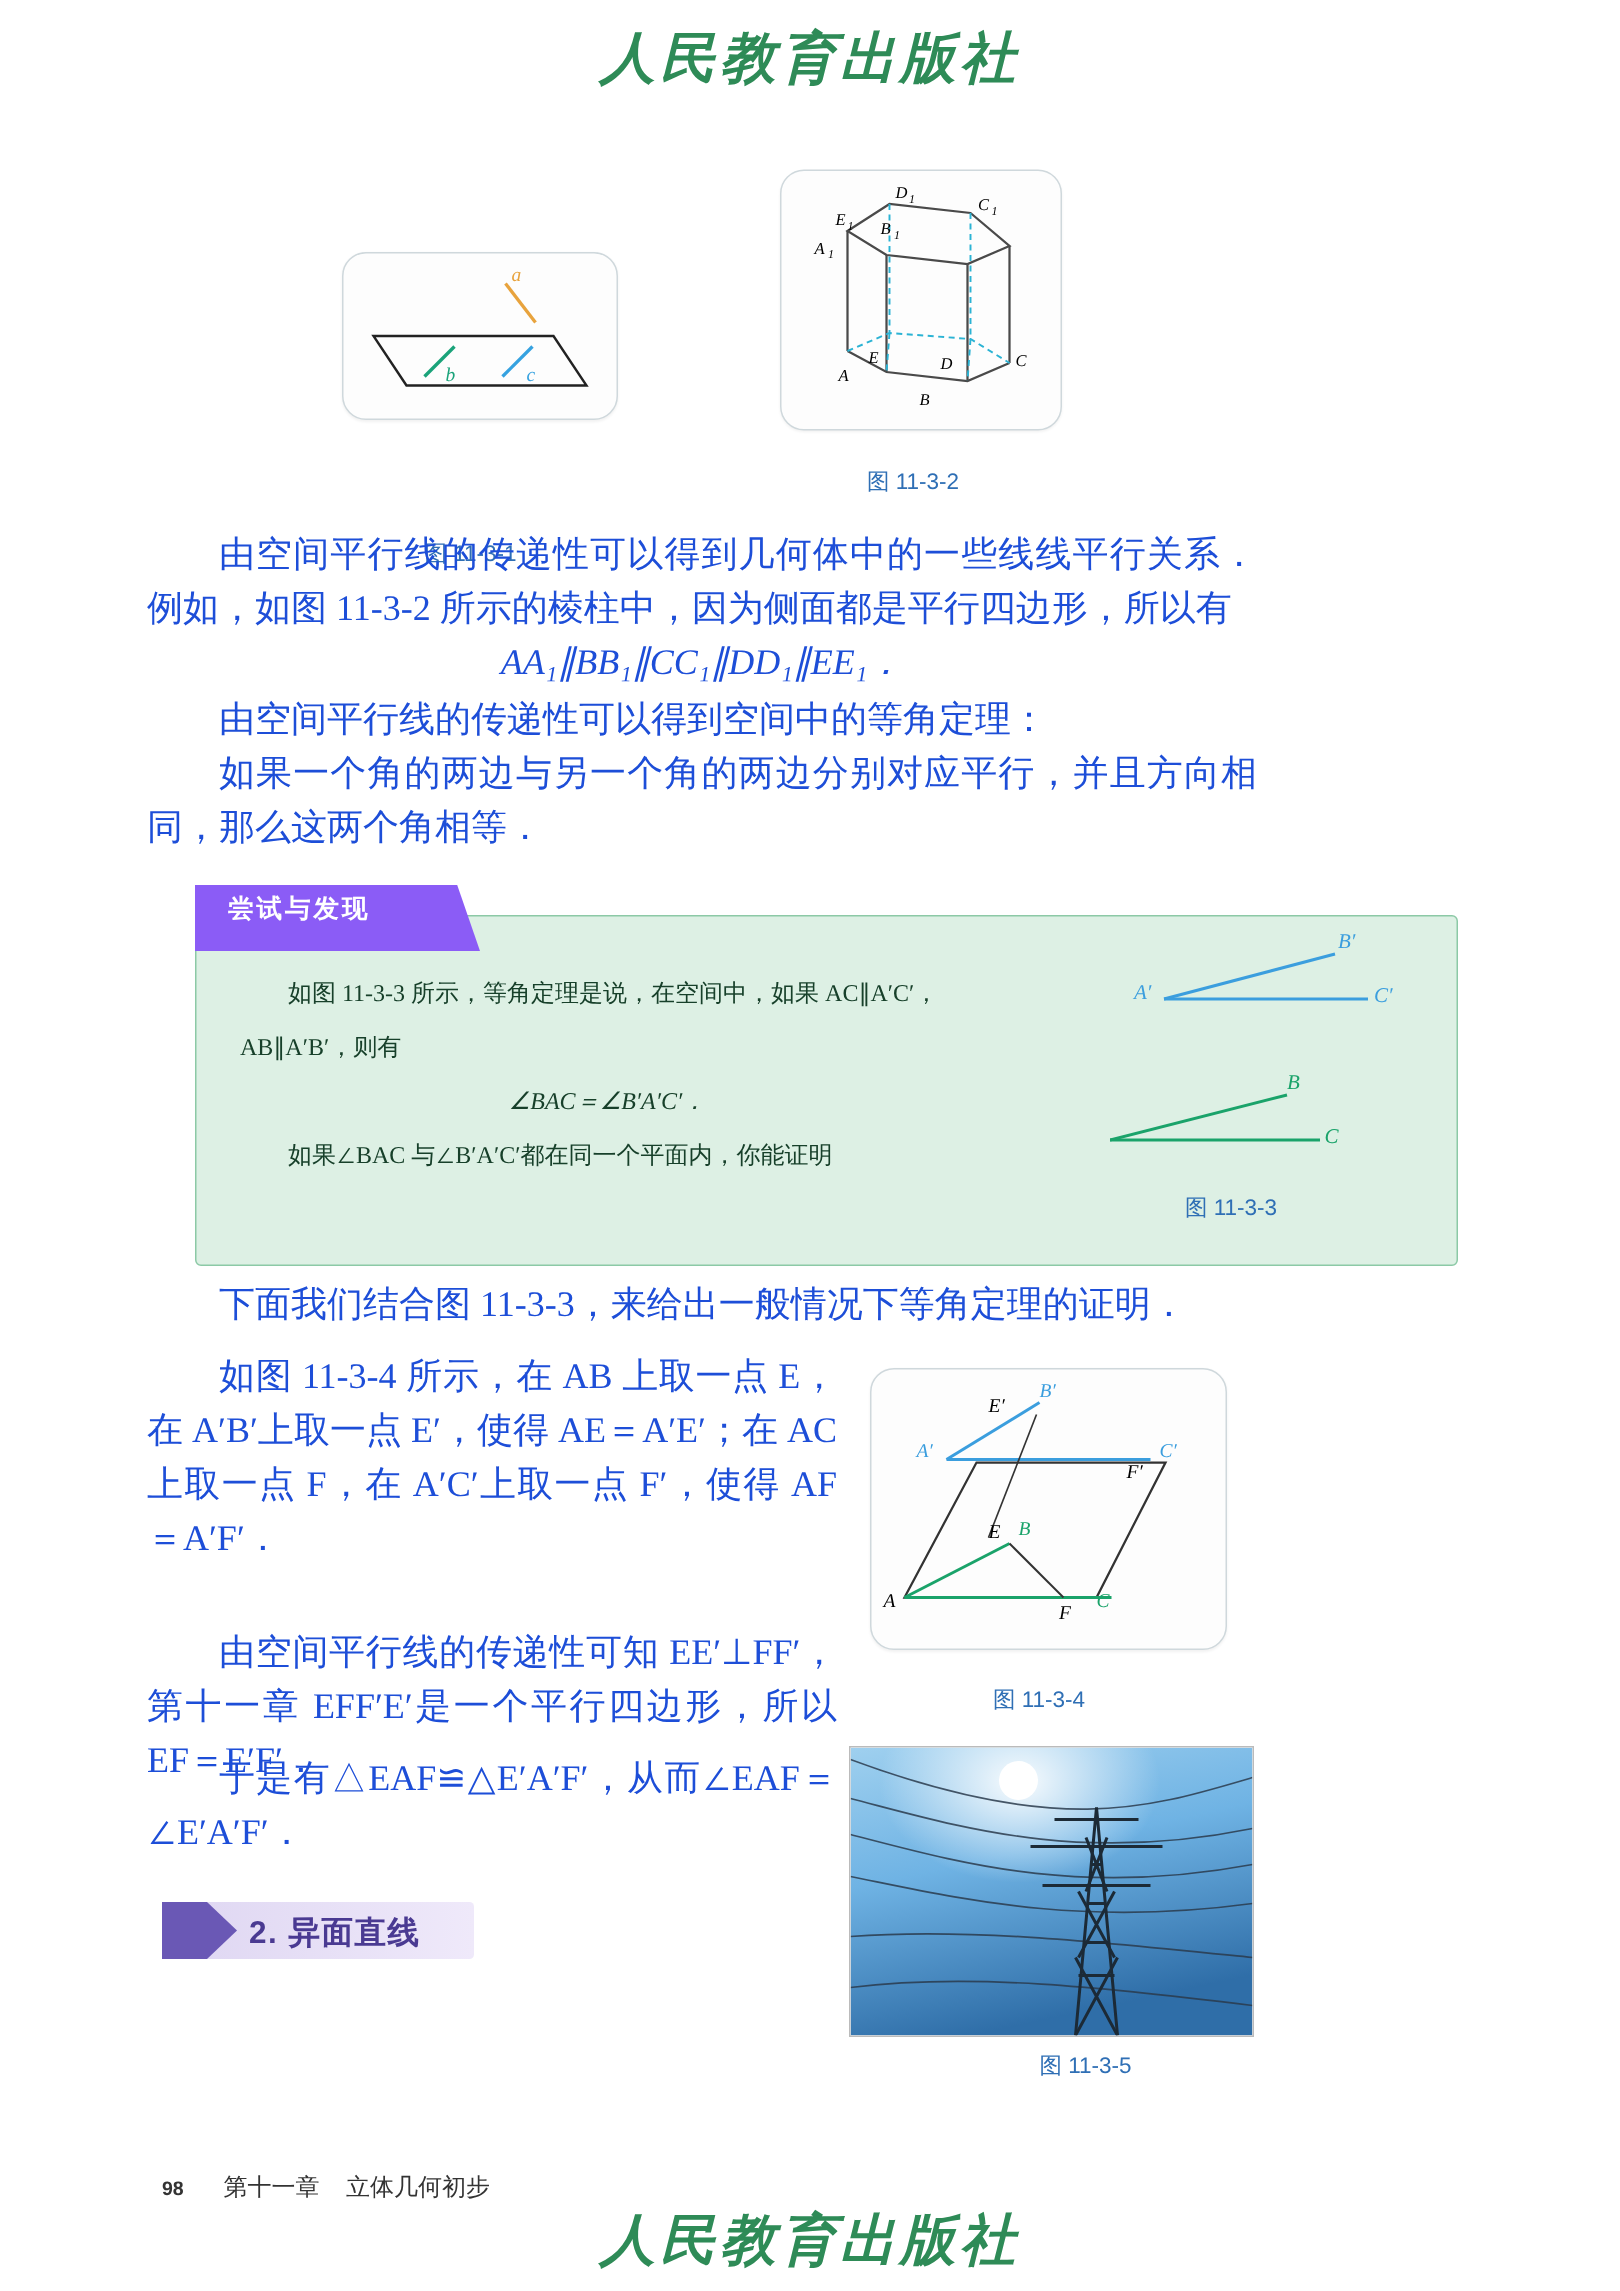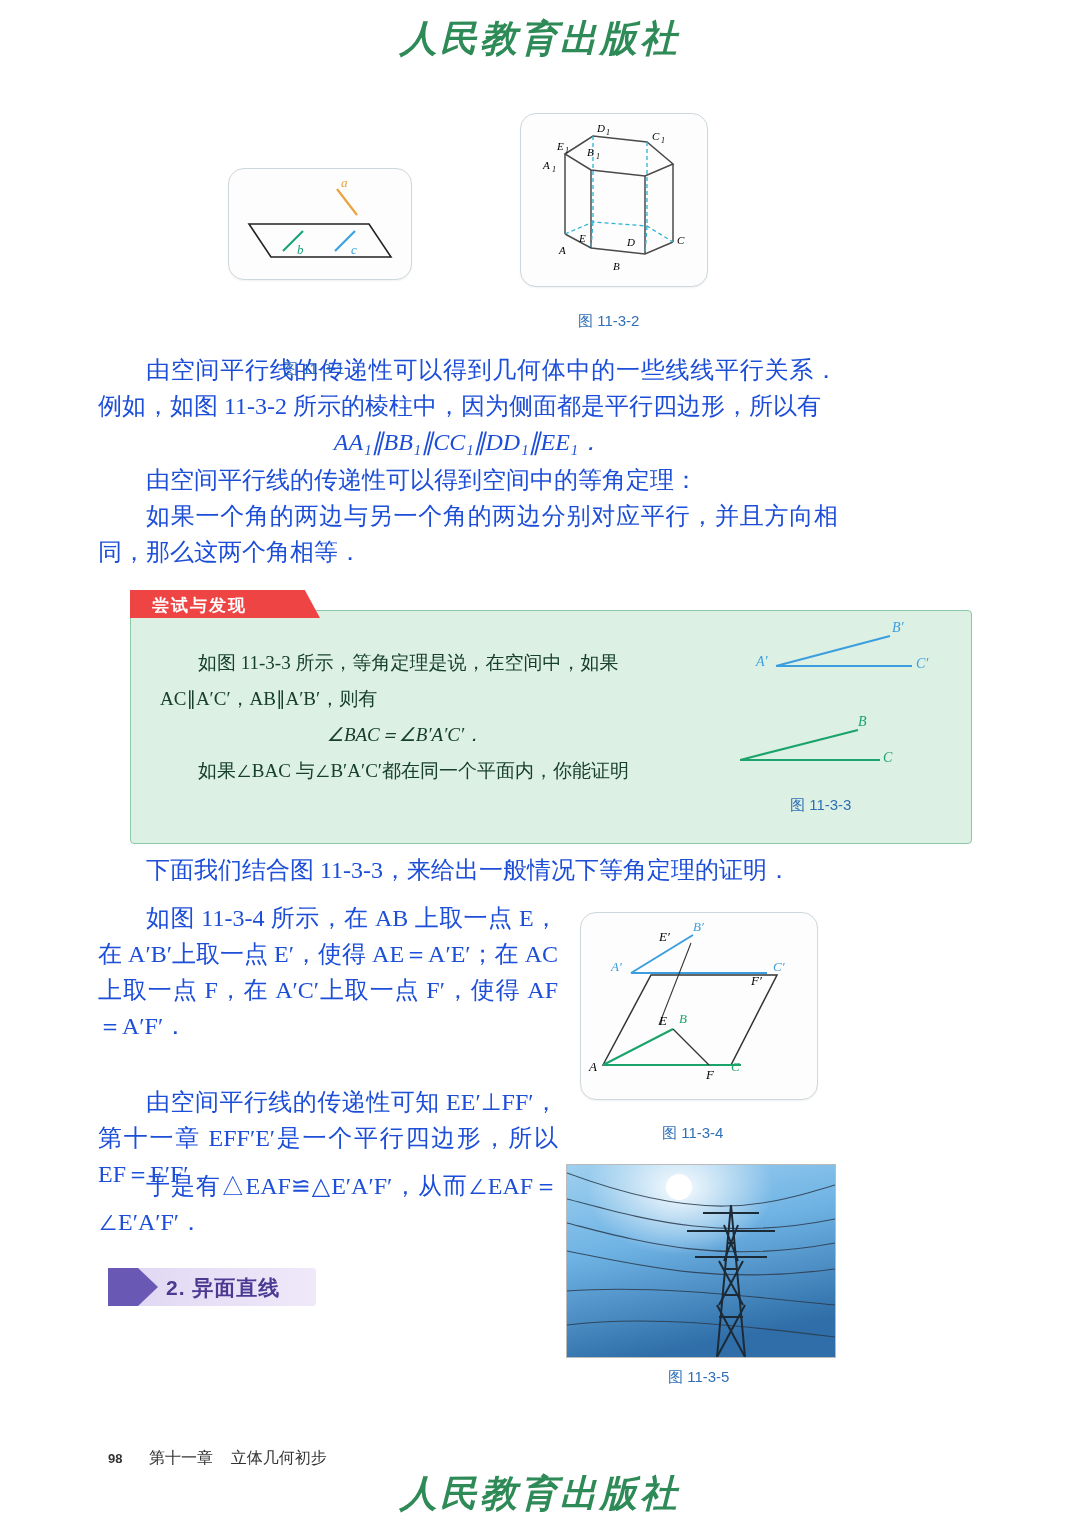--- a/index.html
+++ b/index.html
@@ -79,35 +79,35 @@
     position: absolute;
     left: 130px; top: 610px;
     width: 840px; height: 232px;
     background: #ddf0e4;
     border: 1px solid #8cc9a6;
     border-radius: 4px;
   }
   #callout-tab {
     position: absolute;
     left: 130px; top: 590px;
-    width: 190px; height: 28px;
-    background: #ef4444;
+    width: 190px; height: 44px;
+    background: #8b5cf6;
     color: #fff;
     font-family: "Liberation Sans", sans-serif;
     font-size: 17px;
     font-weight: bold;
     letter-spacing: 2px;
     line-height: 32px;
     padding-left: 22px;
     box-sizing: border-box;
     clip-path: polygon(0 0, 92% 0, 100% 100%, 0% 100%);
   }
   .callout-text {
     position: absolute;
-    font-size: 19px;
+    font-size: 16px;
     line-height: 36px;
     color: #17402a;
   }
   #c-t1 { left: 160px; top: 645px; width: 490px; text-indent: 2em; }
   #c-f1 { left: 160px; top: 717px; width: 490px; text-align: center; }
   #c-t2 { left: 160px; top: 753px; width: 560px; text-indent: 2em; }
   #c-t3 { left: 140px; top: 789px; width: 590px; }
 
   #fig3-area { position: absolute; left: 740px; top: 620px; width: 210px; height: 180px; }
   #fig3-cap  { left: 790px; top: 796px; }
@@ -152,21 +152,21 @@
   #p9 { left: 98px; top: 1322px; width: 460px; }
 
   
   #photo {
     position: absolute;
     left: 566px; top: 1164px;
     width: 268px; height: 192px;
     border: 1px solid #bbb;
     overflow: hidden;
   }
-  #photo-cap { left: 668px; top: 1368px; }
+  #photo-cap { left: 693px; top: 1368px; }
 
   
   #footer {
     position: absolute;
     left: 108px; bottom: 58px;
     font-family: "Liberation Sans", sans-serif;
     font-size: 16px;
     color: #333;
   }
   #footer .pg { font-weight: bold; font-size: 13px; margin-right: 22px; }

